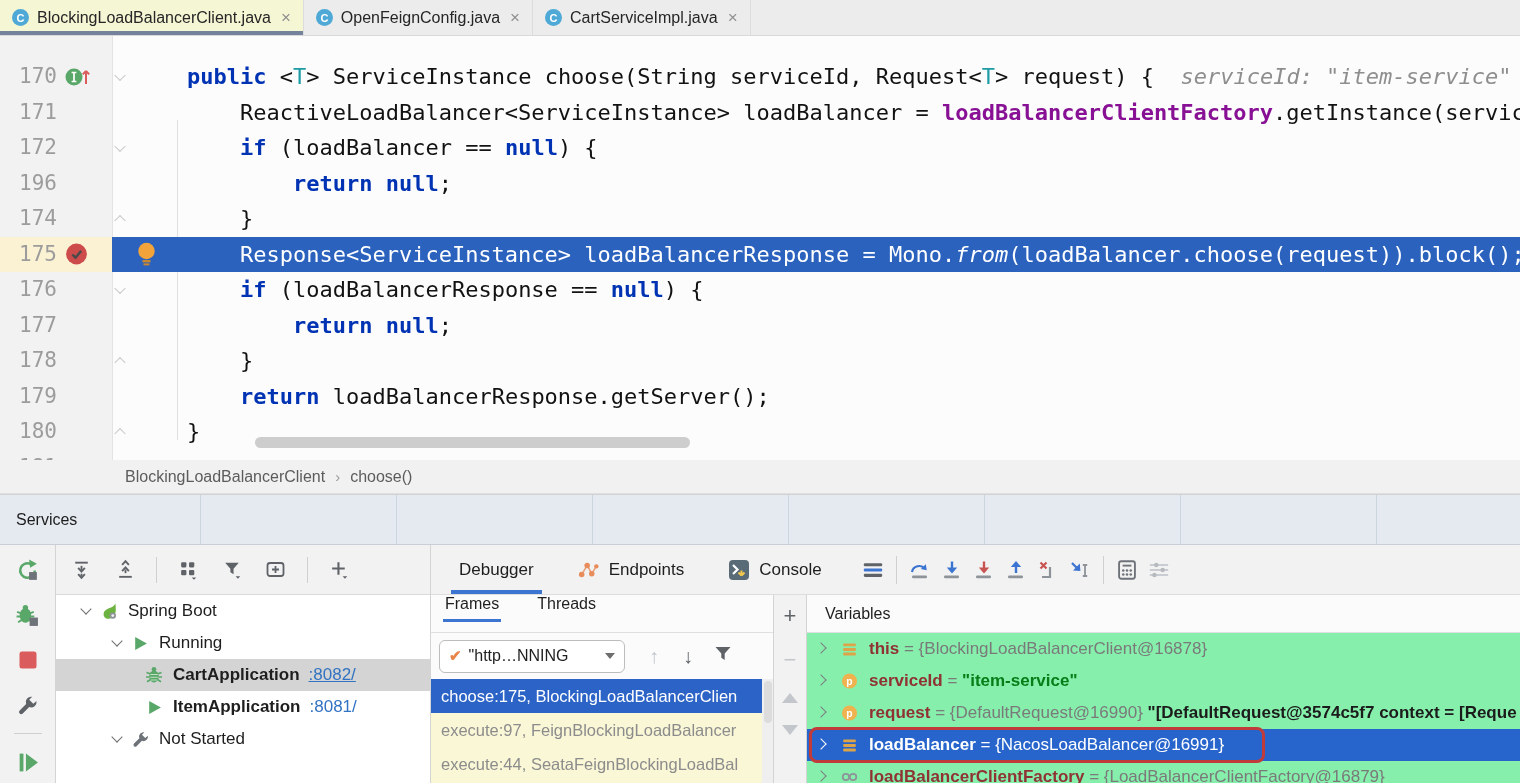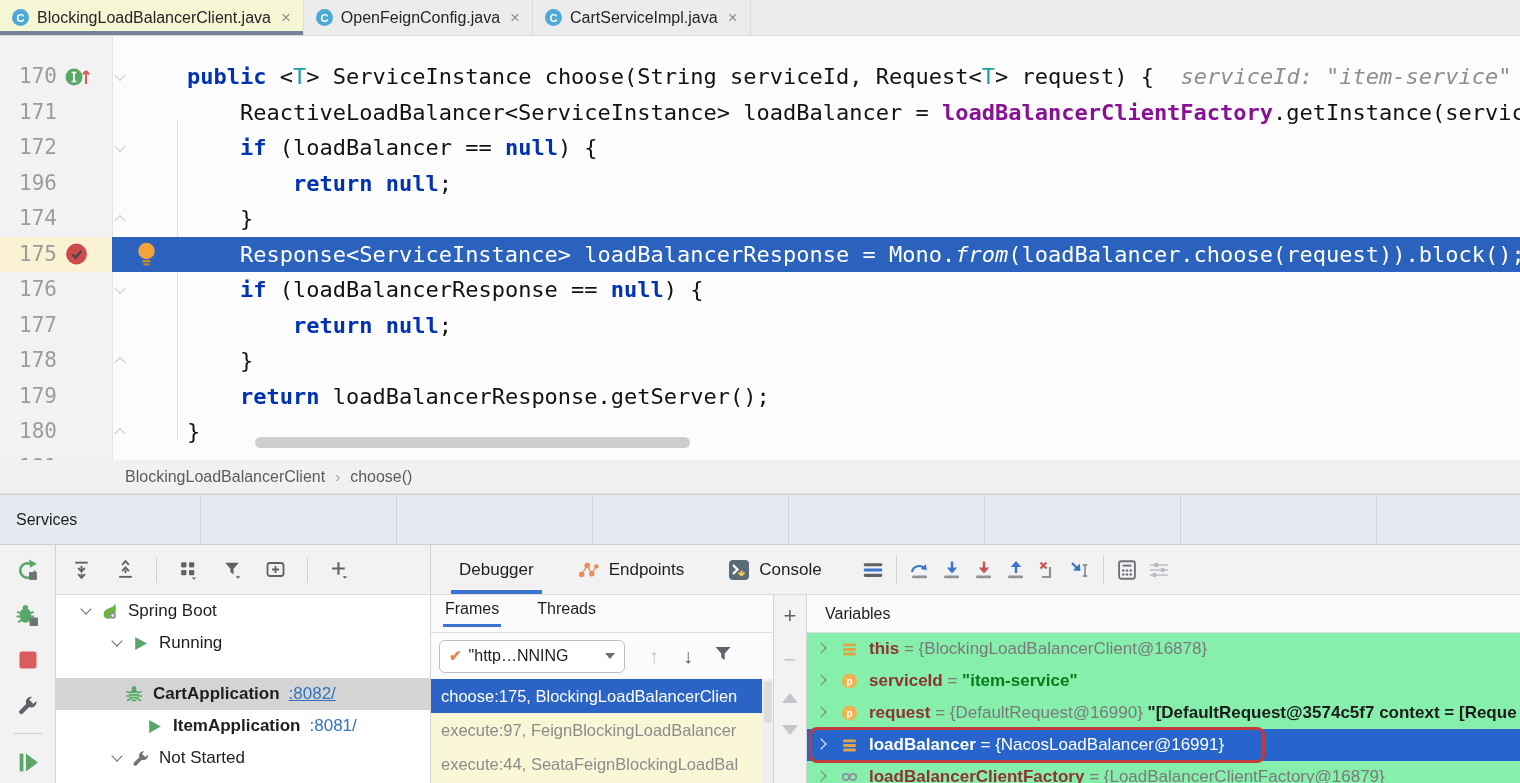--- a/index.html
+++ b/index.html
@@ -89,21 +89,21 @@
   #debugger-col{flex:1;display:flex;flex-direction:column;border-left:1px solid var(--border);overflow:hidden}
   #debug-toolbar{height:50px;background:var(--panel);border-bottom:1px solid #DDDDDD;display:flex;align-items:center;padding-left:24px}
   .dtab{position:relative;display:flex;align-items:center;gap:9px;font-size:17px;color:#1E1E1E;height:100%;padding:11px 4px;margin-right:36px}
   .dtab.active::after{content:'';position:absolute;left:-4px;right:-4px;bottom:0;height:4px;background:var(--accent)}
   .dico{width:22px;height:22px;display:flex;align-items:center;justify-content:center}
   #debug-toolbar .vsep{width:1px;height:28px;background:#D0D0D0;margin:0 12px}
   #debug-toolbar .gap{width:10px}
 
   #debug-content{flex:1;display:flex;overflow:hidden}
   #frames-col{flex:0 0 342px;display:flex;flex-direction:column;overflow:hidden}
-  #frames-tabs{height:38px;background:#FBFBFB;border-bottom:1px solid #E0E0E0;display:flex;align-items:center;padding-left:12px;gap:34px}
+  #frames-tabs{height:38px;background:#FBFBFB;border-bottom:1px solid #E0E0E0;display:flex;align-items:flex-start;padding-left:12px;gap:34px}
   .ftab{position:relative;font-size:16px;color:#1E1E1E;padding:0 2px 9px}
   .ftab.active::after{content:'';position:absolute;left:0;right:0;bottom:0;height:3px;background:var(--accent)}
   #thread-row{height:46px;background:#FBFBFB;display:flex;align-items:center;padding-left:8px}
   #thread-dd{width:186px;height:33px;background:#fff;border:1px solid #BDBDBD;border-radius:6px;display:flex;align-items:center;padding:0 9px;gap:7px;font-size:16px;color:#1E1E1E}
   #thread-dd .check{color:#E8854B;font-weight:bold;font-size:15px}
   #thread-dd .caret{margin-left:auto;width:0;height:0;border-left:5px solid transparent;border-right:5px solid transparent;border-top:6px solid #6E6E6E}
   .navico{font-size:20px;margin-left:24px}
   .navico.dis{color:var(--icon-dis)}
   .navico.en{color:var(--icon-dark)}
   #frames-list{flex:1;background:var(--frame-yellow);position:relative;overflow:hidden}
@@ -396,21 +396,21 @@
           </div>
           <div class="trow" style="padding-left: 57px;">
             <span class="chev tree-chev"></span>
             <span class="ticon">
               <svg width="17" height="17" viewBox="0 0 16 16">
                 <path d="M3 1.8l11 6.2-11 6.2z" fill="#59A869"></path>
               </svg>
             </span>
             <span>Running</span>
           </div>
-          <div class="trow selected" style="padding-left: 68px; margin-top: 19px;">
+          <div class="trow selected" style="padding-left: 88px;">
             <span class="ticon">
               <svg width="20" height="20" viewBox="0 0 20 20">
                 <ellipse cx="10" cy="11.5" rx="4.8" ry="6" fill="#59A869"></ellipse>
                 <circle cx="10" cy="4.2" r="2.3" fill="#59A869"></circle>
                 <path d="M2.5 7.5l3.5 1.3M2 12h3.3M3 16.8l3.3-2M17.5 7.5L14 8.8M18 12h-3.3M17 16.8l-3.3-2" stroke="#59A869" stroke-width="1.6" fill="none"></path>
                 <path d="M6.2 9.5h7.6M6.2 12.3h7.6M6.8 15h6.4" stroke="#EDF7EA" stroke-width="1" opacity=".7"></path>
               </svg>
             </span>
             <span class="bold">CartApplication</span>
             <span class="suffix u">:8082/</span>

